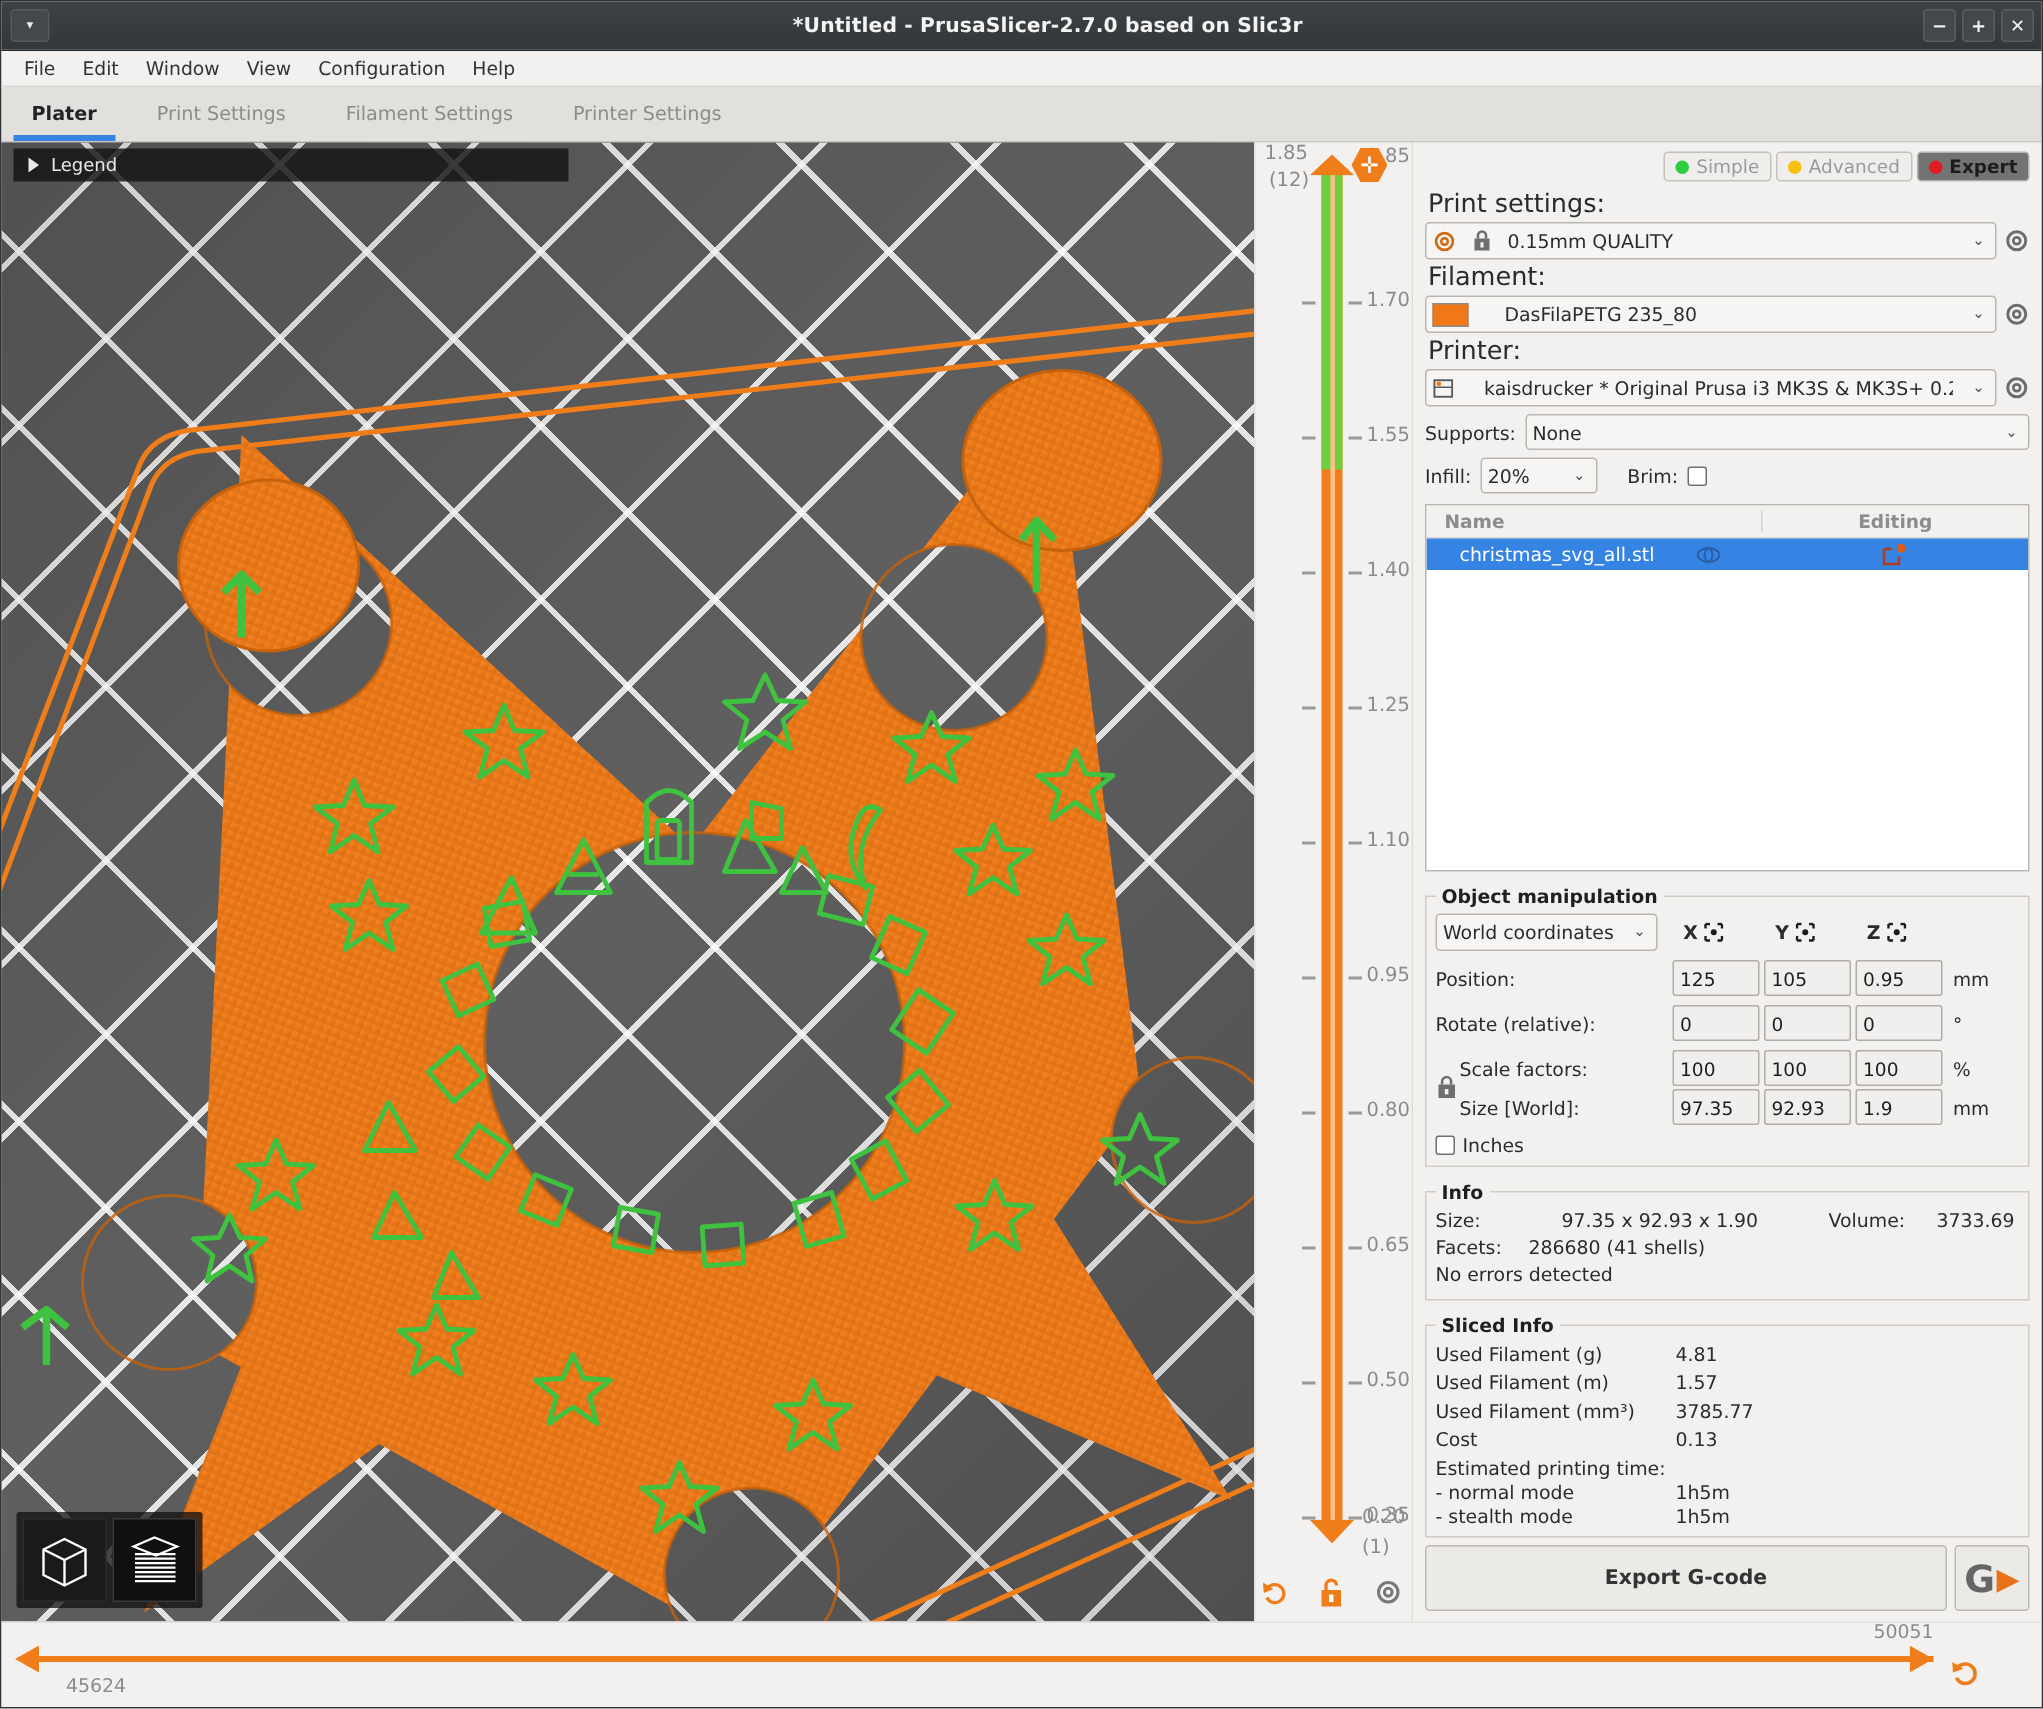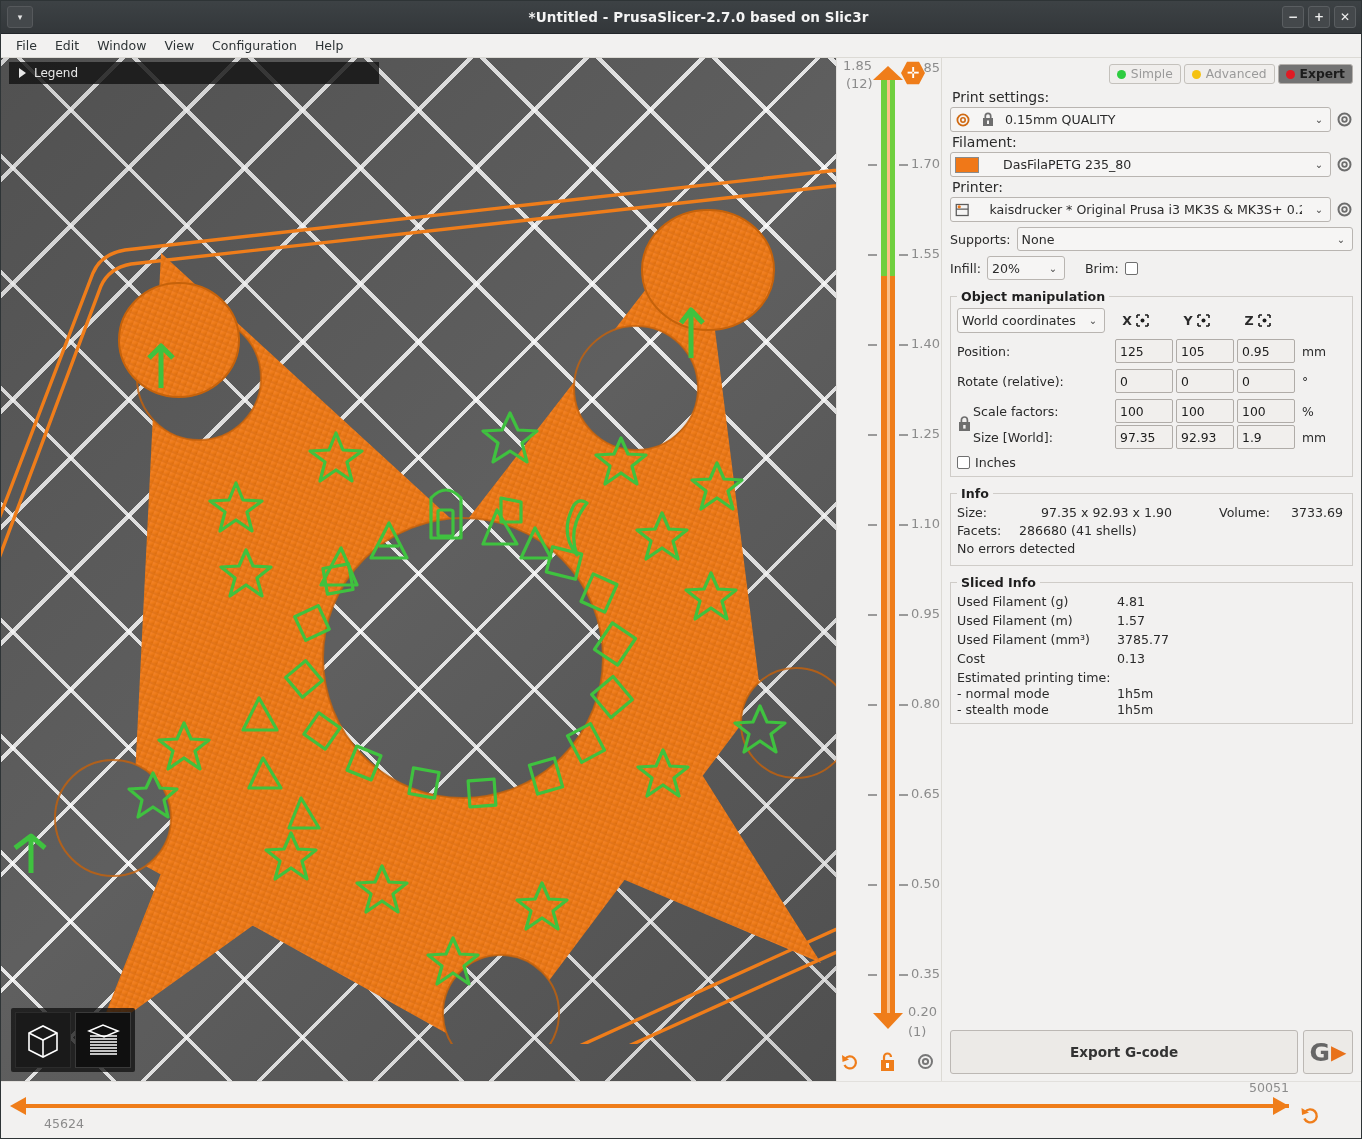--- a/index.html
+++ b/index.html
@@ -157,21 +157,21 @@
   }
   .modebar { display: flex; justify-content: flex-end; gap: 3px; margin-bottom: 3px; }
   .modebtn {
     display: flex; align-items: center; gap: 5px;
     padding: 2px 7px; border: 1px solid #c4c1bc; border-radius: 3px;
     background: #f0eeec; font-size: 12.3px; color: #9a9a9a; cursor: pointer;
   }
   .modebtn.active { color: #1c1c1c; font-weight: bold; background: #737373; border-color: #b4b0ac; }
   .dot { width: 9px; height: 9px; border-radius: 50%; display: inline-block; }
 
-  .flabel { margin: 2px 0 2px 2px; font-size: 14px; color: #2b2b2b; }
+  .flabel { margin: 2px 0 2px 2px; font-size: 17px; color: #2b2b2b; }
   .combo-row { display: flex; align-items: center; gap: 5px; }
   .combo {
     flex: 1 1 auto; min-width: 0; height: 25px;
     background: #f6f5f4; border: 1px solid #b9b5b1; border-radius: 3px;
     display: flex; align-items: center; padding: 0 4px; gap: 10px;
     cursor: pointer; overflow: hidden;
   }
   .combo .ctext { flex: 1 1 auto; overflow: hidden; white-space: nowrap; font-size: 12.6px; }
   .chev { width: 14px; flex: 0 0 14px; color: #4a4a4a; font-size: 10px; text-align: center; }
   .cogbtn { width: 17px; height: 17px; flex: 0 0 17px; cursor: pointer; }
@@ -270,20 +270,26 @@
 
   <div class="menubar">
     <div class="mi">File</div>
     <div class="mi">Edit</div>
     <div class="mi">Window</div>
     <div class="mi">View</div>
     <div class="mi">Configuration</div>
     <div class="mi">Help</div>
   </div>
 
+  <div class="tabbar">
+    <div class="tab active">Plater</div>
+    <div class="tab">Print Settings</div>
+    <div class="tab">Filament Settings</div>
+    <div class="tab">Printer Settings</div>
+  </div>
 
   <div class="body">
 
     <div class="viewport">
       <div class="bed"></div>
       <div class="bed-shade"></div>
 
       <svg class="gcode-svg" viewBox="0 0 835 986" preserveAspectRatio="none">
         <defs>
           <linearGradient id="extr" x1="0" y1="0" x2="1" y2="1">
@@ -566,20 +572,43 @@
       <div class="row-inline">
         <span>Infill:</span>
         <div class="sel-small" style="width:78px;">
           <span style="flex:1 1 auto;">20%</span>
           <span class="chev">⌄</span>
         </div>
         <span style="margin-left:14px;">Brim:</span>
         <span class="chk"></span>
       </div>
 
+      <div class="objlist">
+        <div class="objhead">
+          <div class="h1">Name</div>
+          <div class="h2"></div>
+          <div class="h3">Editing</div>
+        </div>
+        <div class="objrow">
+          <div class="c1">christmas_svg_all.stl</div>
+          <div class="c2">
+            <svg width="18" height="14" viewBox="0 0 18 14">
+              <ellipse cx="9" cy="7" rx="7.2" ry="4.6" fill="none" stroke="#2b5fa8" stroke-width="1.4"></ellipse>
+              <ellipse cx="9" cy="7" rx="2.6" ry="4.2" fill="none" stroke="#2b5fa8" stroke-width="1.4"></ellipse>
+            </svg>
+          </div>
+          <div class="c3">
+            <svg width="18" height="16" viewBox="0 0 18 16">
+              <path d="M2,4 V14 H12 V9" fill="none" stroke="#b33a1a" stroke-width="1.7"></path>
+              <path d="M2,4 H7" fill="none" stroke="#b33a1a" stroke-width="1.7"></path>
+              <circle cx="13.5" cy="3.5" r="3" fill="#e05a18"></circle>
+            </svg>
+          </div>
+        </div>
+      </div>
 
       <fieldset class="gb">
         <legend>Object manipulation</legend>
         <div class="man-top">
           <div class="coordsel">
             <span style="flex:1 1 auto;">World coordinates</span>
             <span class="chev">⌄</span>
           </div>
           <div class="axhead">
             <span>X</span>

